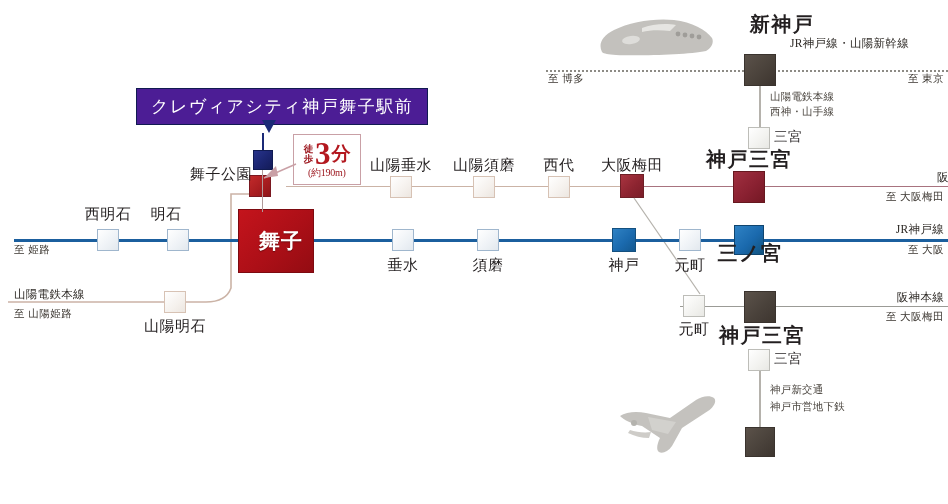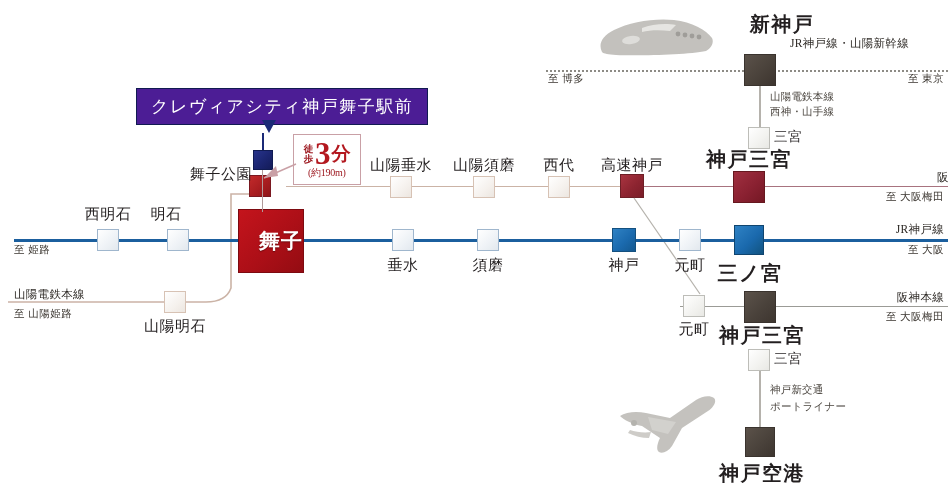--- a/index.html
+++ b/index.html
@@ -42,21 +42,21 @@
           background:linear-gradient(135deg,#5b524a 0%,#4a423b 55%,#3d352f 100%);}
   .stn-prop{width:20px;height:20px;border:1px solid #101b52;
           background:linear-gradient(135deg,#28348c 0%,#1b2570 55%,#141c58 100%);}
   .stn-maiko-park{width:22px;height:22px;border:1px solid #7a1820;
           background:linear-gradient(135deg,#c22a2a 0%,#a81d20 55%,#8e1519 100%);}
 
   
   .maiko-block{position:absolute;width:64px;height:62px;
      background:linear-gradient(135deg,#c4141c 0%,#ac0f17 55%,#930c12 100%);
      border:1px solid #7d0a10;
-     display:flex;align-items:center;justify-content:flex-end;}
+     display:flex;align-items:center;justify-content:center;padding-left:10px;}
   .maiko-block span{color:#fff;font-size:21px;font-weight:bold;letter-spacing:1px;
      text-shadow:0 1px 1px rgba(0,0,0,.35);}
 
   
   .banner{position:absolute;background:#4c1d95;border:1px solid #111a52;
      padding:6px 14px 6px;color:#fff;font-size:17px;font-weight:normal;
      letter-spacing:1.5px;white-space:nowrap;}
   .banner-tail{position:absolute;width:0;height:0;
      border-left:7px solid transparent;border-right:7px solid transparent;
      border-top:13px solid #1b2a77;}
@@ -142,21 +142,21 @@
   <div class="stn stn-sm beige" style="left:390px;top:176px;"></div>
   <div class="lbl stn-name abs ctr" style="left:401px;top:156px;">山陽垂水</div>
 
   <div class="stn stn-sm beige" style="left:473px;top:176px;"></div>
   <div class="lbl stn-name abs ctr" style="left:484px;top:156px;">山陽須磨</div>
 
   <div class="stn stn-sm beige" style="left:548px;top:176px;"></div>
   <div class="lbl stn-name abs ctr" style="left:559px;top:156px;">西代</div>
 
   <div class="stn stn-red" style="left:620px;top:174px;"></div>
-  <div class="lbl stn-name abs ctr" style="left:632px;top:156px;">高速神戸</div>
+  <div class="lbl stn-name abs ctr" style="left:632px;top:156px;">大阪梅田</div>
 
   <div class="stn stn-red-big" style="left:733px;top:171px;"></div>
   <div class="lbl stn-name-big abs ctr" style="left:749px;top:146px;">神戸三宮</div>
 
   <svg class="abs" style="left:620px;top:190px;width:120px;height:120px;">
     <path d="M14 8 L80 104" fill="none" stroke="#b5b2ac" stroke-width="1.2"></path>
   </svg>
 
   <div class="line jr-line abs" style="left:14px;top:239px;width:934px;"></div>
   <div class="lbl line-name abs rgt" style="left:944px;top:222px;">JR神戸線</div>
@@ -179,41 +179,40 @@
   <div class="stn stn-sm" style="left:477px;top:229px;"></div>
   <div class="lbl stn-name abs ctr" style="left:488px;top:256px;">須磨</div>
 
   <div class="stn stn-jr-blue" style="left:612px;top:228px;"></div>
   <div class="lbl stn-name abs ctr" style="left:624px;top:256px;">神戸</div>
 
   <div class="stn stn-sm" style="left:679px;top:229px;"></div>
   <div class="lbl stn-name abs ctr" style="left:690px;top:256px;">元町</div>
 
   <div class="stn stn-jr-big" style="left:734px;top:225px;"></div>
-  <div class="lbl stn-name-big abs ctr" style="left:750px;top:240px;margin-top:20px;">三ノ宮</div>
+  <div class="lbl stn-name-big abs ctr" style="left:750px;top:240px;">三ノ宮</div>
 
   <div class="line hanshin-line abs" style="left:680px;top:306px;width:268px;"></div>
   <div class="lbl line-name abs rgt" style="left:944px;top:290px;">阪神本線</div>
   <div class="lbl dir abs rgt" style="left:944px;top:310px;">至 大阪梅田</div>
 
   <div class="stn stn-sm gray" style="left:683px;top:295px;"></div>
   <div class="lbl stn-name abs ctr" style="left:694px;top:320px;">元町</div>
 
   <div class="stn stn-dark" style="left:744px;top:291px;"></div>
   <div class="lbl stn-name-big abs ctr" style="left:762px;top:322px;">神戸三宮</div>
 
   <div class="stn stn-sm gray" style="left:748px;top:349px;"></div>
   <div class="lbl stn-name-sm abs" style="left:774px;top:350px;">三宮</div>
 
   <div class="connector" style="left:759px;top:371px;height:57px;"></div>
   <div class="lbl line-name-sm abs" style="left:770px;top:383px;">神戸新交通</div>
-  <div class="lbl line-name-sm abs" style="left:770px;top:400px;">ポートライナー</div>
+  <div class="lbl line-name-sm abs" style="left:770px;top:400px;">神戸市営地下鉄</div>
 
   <div class="stn stn-dark-sm" style="left:745px;top:427px;"></div>
-  <div class="lbl stn-name-big abs ctr" style="left:762px;top:460px;">神戸空港</div>
 
   <div class="illus" style="left:618px;top:386px;width:108px;height:68px;">
     <svg width="108" height="68" viewBox="0 0 108 68">
       <path d="M24 40 C14 38 6 34 2 30 C8 26 18 25 28 27 L52 32 L78 14
                C84 10 92 9 96 12 C99 15 96 21 90 25 L64 42 L54 60
                C50 66 44 68 41 66 C38 64 39 58 42 52 Z" fill="#bab8b3"></path>
       <path d="M30 31 L58 36 L50 48 L34 44 Z" fill="#cbc9c5"></path>
       <path d="M12 44 C18 46 26 47 33 46 L31 52 C24 52 16 50 10 47 Z" fill="#c6c4bf"></path>
       <circle cx="16" cy="37" r="3" fill="#a8a6a1"></circle>
     </svg>

